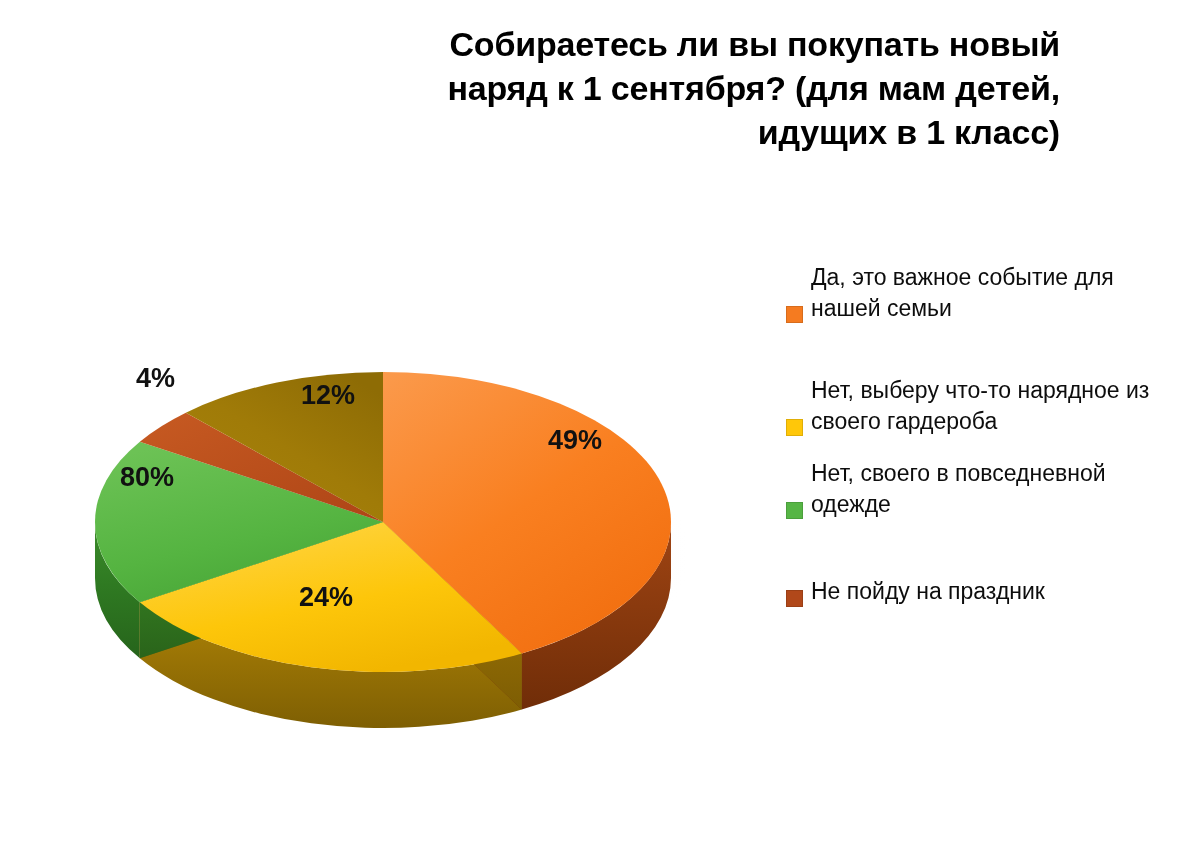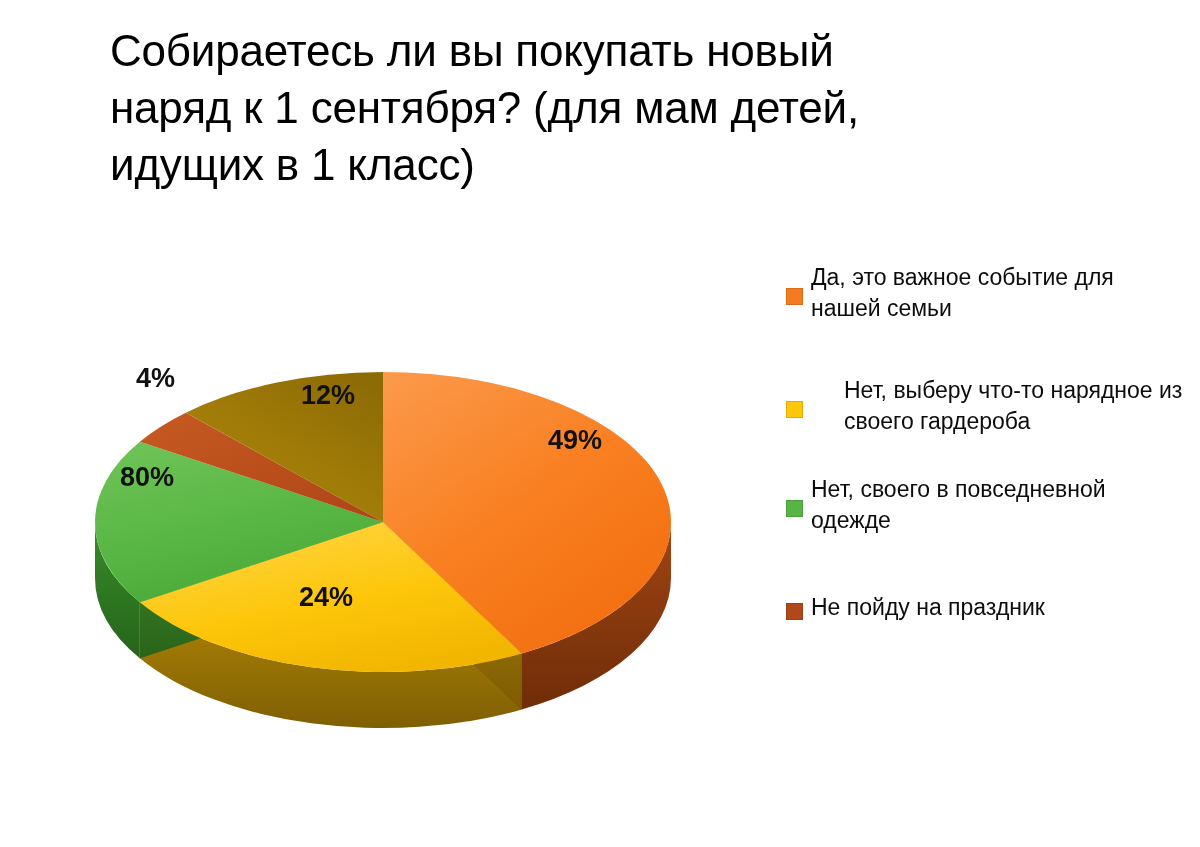--- a/index.html
+++ b/index.html
@@ -16,23 +16,23 @@
   }
   #chart-root {
     position: absolute;
     inset: 0;
   }
   .chart-title {
     position: absolute;
     left: 110px;
     top: 22px;
     width: 950px;
-    text-align: left;
-    font-size: 44px;
-    font-weight: normal;
+    text-align: right;
+    font-size: 34px;
+    font-weight: bold;
     line-height: 1.30;
     color: #000000;
     letter-spacing: -0.2px;
   }
   .pie-area {
     position: absolute;
     left: 60px;
     top: 330px;
     width: 700px;
     height: 400px;
@@ -51,21 +51,21 @@
     pointer-events: none;
   }
   .legend {
     position: absolute;
     left: 786px;
     top: 262px;
     width: 400px;
   }
   .legend-item {
     display: flex;
-    align-items: center;
+    align-items: flex-end;
     margin-bottom: 0px;
   }
   .legend-swatch {
     width: 17px;
     height: 17px;
     flex: 0 0 17px;
     margin-top: 7px;
     margin-right: 8px;
     border: 1px solid rgba(0,0,0,0.12);
     box-sizing: border-box;
@@ -170,21 +170,21 @@
     <span class="slice-label" style="left:60px; top:132px;">80%</span>
     <span class="slice-label" style="left:76px; top:33px;">4%</span>
     <span class="slice-label" style="left:241px; top:50px;">12%</span>
   </div>
 
   <div class="legend">
     <div class="legend-item" style="margin-bottom:52px;">
       <span class="legend-swatch" style="background:#F57B20;"></span>
       <span class="legend-label">Да, это важное событие для нашей семьи</span>
     </div>
-    <div class="legend-item" style="margin-bottom:38px;gap:33px;">
+    <div class="legend-item" style="margin-bottom:22px;">
       <span class="legend-swatch" style="background:#FFC709;"></span>
       <span class="legend-label">Нет, выберу что-то нарядное из своего гардероба</span>
     </div>
     <div class="legend-item" style="margin-bottom:57px;">
       <span class="legend-swatch" style="background:#56B545;"></span>
       <span class="legend-label">Нет, своего в повседневной одежде</span>
     </div>
     <div class="legend-item" style="margin-bottom:92px;">
       <span class="legend-swatch" style="background:#B1481A;"></span>
       <span class="legend-label">Не пойду на праздник</span>

